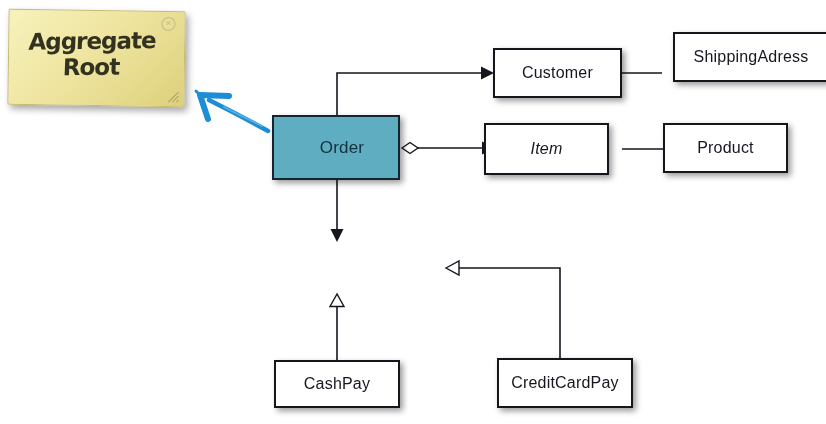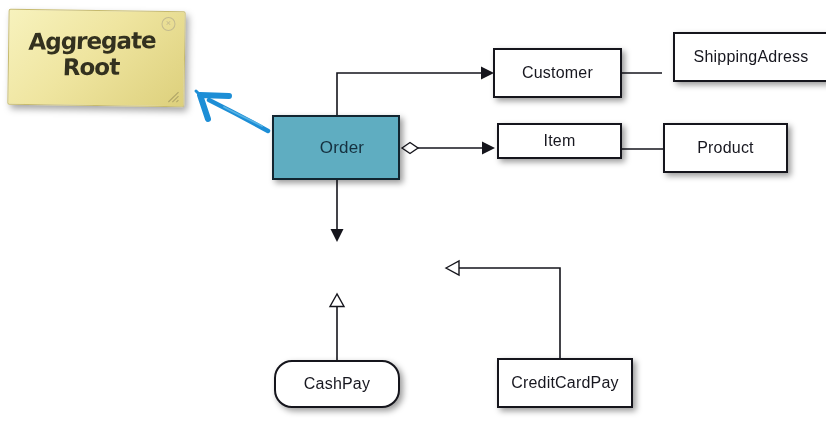--- a/index.html
+++ b/index.html
@@ -20,24 +20,24 @@
     box-shadow:3px 3px 6px rgba(0,0,0,0.40);
     display:flex;align-items:center;justify-content:center;
     font-size:16px;color:#17171f;letter-spacing:0.2px;
     box-sizing:border-box;
     cursor:default;
   }
   #node-order{left:272px;top:115px;width:128px;height:65px;
     background:#5fadc1;border-color:#122530;color:#15303f;font-size:17px;padding-left:12px;}
   #node-customer{left:493px;top:48px;width:129px;height:50px;}
   #node-shippingadress{left:662px;top:32px;width:156px;height:50px;margin-left:11px;}
-  #node-item{left:497px;top:123px;width:125px;height:36px;}
+  #node-item{left:484px;top:123px;width:125px;height:52px;font-style:italic;}
   #node-product{left:663px;top:123px;width:125px;height:50px;text-align:center;}
   #node-ipaymentstrategy{left:228px;top:243px;width:215px;height:49px;}
-  #node-cashpay{left:274px;top:360px;width:126px;height:48px;border-radius:18px;}
+  #node-cashpay{left:274px;top:360px;width:126px;height:48px;}
   #node-creditcardpay{left:497px;top:358px;width:136px;height:50px;}
   
   #note{
     position:absolute;z-index:3;
     left:8px;top:10px;width:175px;height:94px;
     background:linear-gradient(135deg,#f7f2bd 0%,#efe5a0 45%,#ddd07c 100%);
     border:1px solid #c6ba6e;
     border-radius:2px;
     box-shadow:3px 4px 7px rgba(0,0,0,0.35);
     transform:rotate(0.8deg);

